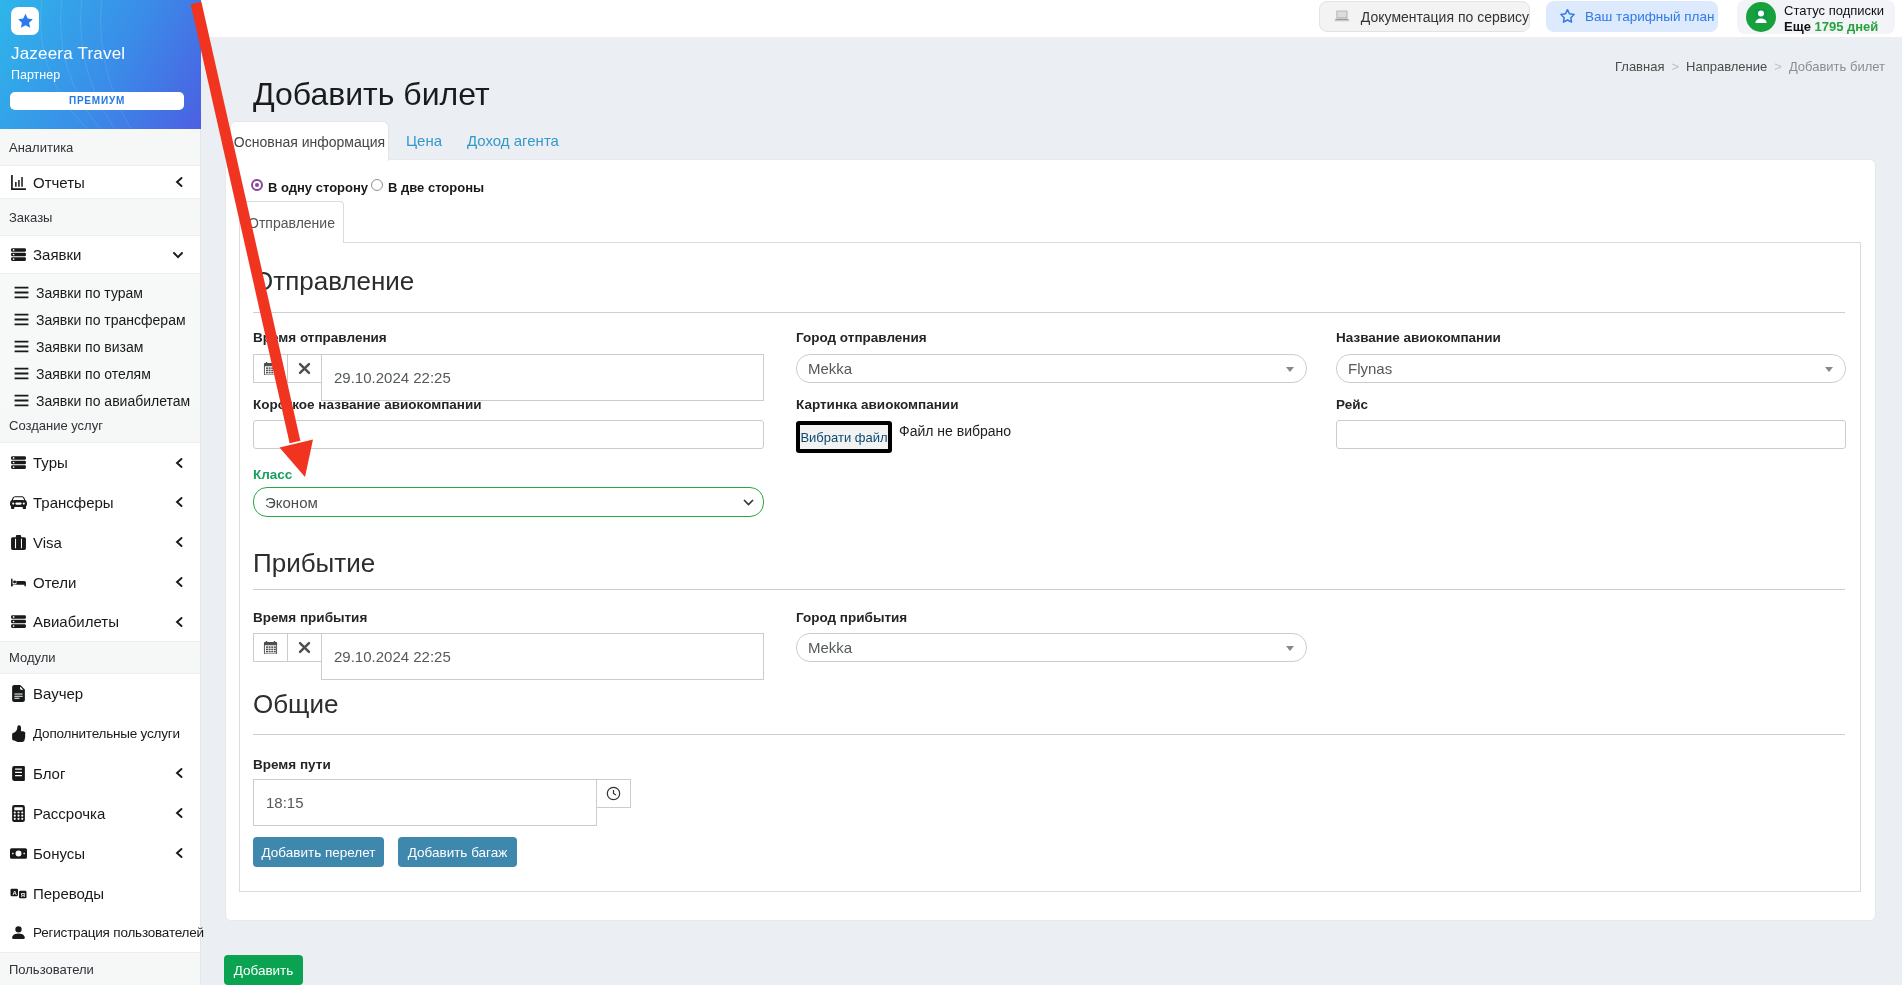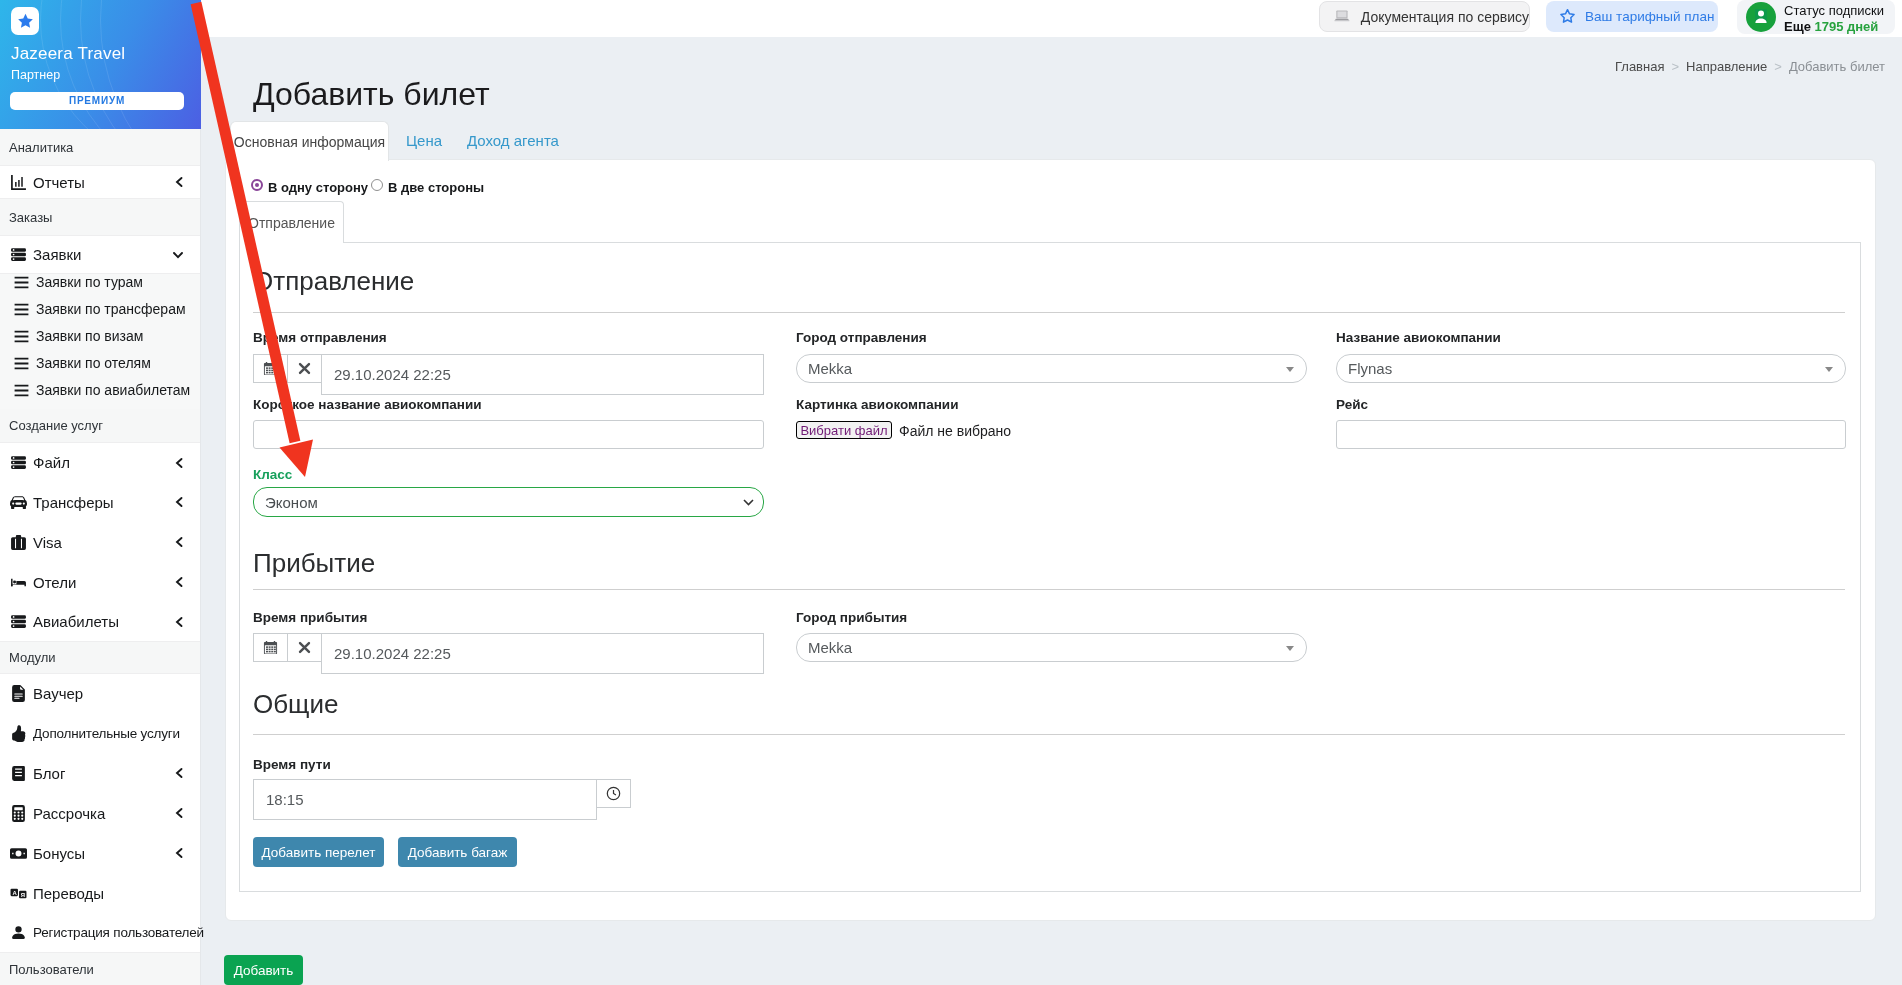--- a/index.html
+++ b/index.html
@@ -10,21 +10,21 @@
 #sbhdr{position:absolute;left:0;top:0;width:201px;height:129px;background:linear-gradient(118deg,#2eb6ea 0%,#3a8de8 55%,#4c5fe3 100%);overflow:hidden}
 #sbhdr .ring{position:absolute;border:1px solid rgba(255,255,255,.10);border-radius:50%}
 #starbox{position:absolute;left:11px;top:7px;width:28px;height:28px;background:#fff;border-radius:7px;display:flex;align-items:center;justify-content:center}
 #jt{position:absolute;left:11px;top:44px;color:#fff;font-size:17px;font-weight:500;letter-spacing:.2px}
 #pt{position:absolute;left:11px;top:68px;color:#fff;font-size:12.5px}
 #prem{position:absolute;left:10px;top:92px;width:174px;height:18px;background:#fff;border-radius:5px;color:#2379e2;font-size:10px;font-weight:bold;letter-spacing:.8px;text-align:center;line-height:18px}
 .slabel{position:absolute;left:0;width:200px;background:#f6f7f7;color:#2e3338;font-size:13px;display:flex;align-items:center;padding-left:9px}
 .mrow{position:absolute;left:0;width:200px;background:#fff;display:flex;align-items:center;padding-left:10px;border-top:1px solid #eeeeef;border-bottom:1px solid #eeeeef}
 .mrow .txt{color:#17191b;font-size:15px;margin-left:6px;white-space:nowrap}
 .mrow .chev{position:absolute;right:16px}
-.sub{position:absolute;left:0;width:200px;display:flex;align-items:flex-start;padding-left:13px}
+.sub{position:absolute;left:0;width:200px;display:flex;align-items:flex-end;padding-left:13px}
 .sub .txt{color:#17191b;font-size:14px;margin-left:6px;white-space:nowrap}
 .mi{width:17px;height:17px;flex:0 0 17px}
 
 #topbar{position:absolute;left:201px;top:0;right:0;height:37px;background:#fff}
 .tbtn{position:absolute;display:flex;align-items:center;border-radius:8px;font-size:14px;white-space:nowrap}
 #tb1{left:1118px;top:1px;width:211px;height:31px;background:#f3f3f4;border:1px solid #e3e3e5;color:#333;padding-left:13px}
 #tb2{left:1345px;top:1px;width:172px;height:31px;background:#dde9fc;color:#2e7be6;padding-left:13px;font-size:13.5px}
 #tb3{left:1536px;top:0;width:158px;height:34px;background:#f2f4f7}
 #tb3 .ic{position:absolute;left:9px;top:2px}
 #tb3 .l1{position:absolute;left:47px;top:3px;font-size:13px;font-weight:normal;color:#101113;white-space:nowrap}
@@ -39,21 +39,21 @@
 .tab-act{position:absolute;left:230px;top:121px;width:159px;height:40px;background:#fff;border:1px solid #e2e5e7;border-bottom:none;border-radius:6px 6px 0 0;color:#454545;font-size:14px;white-space:nowrap;display:flex;align-items:center;justify-content:center}
 .tab-lnk{position:absolute;top:132px;font-size:15px;color:#3598cb}
 
 .radio{position:absolute;width:12px;height:12px;border-radius:50%}
 .rlbl{position:absolute;font-size:13px;font-weight:bold;color:#16181a;white-space:nowrap}
 #subtab{position:absolute;left:239px;top:201px;width:105px;height:42px;background:#fff;border:1px solid #d9dcde;border-bottom:none;border-radius:4px 4px 0 0;color:#555;font-size:14px;display:flex;align-items:center;justify-content:center;z-index:2}
 #inner{position:absolute;left:239px;top:242px;width:1622px;height:650px;background:#fff;border:1px solid #d9dcde}
 .sh{position:absolute;font-size:26px;color:#2b2d2f}
 .hr{position:absolute;left:253px;width:1592px;height:1px;background:#cfcfcf}
 .flbl{position:absolute;font-size:13.5px;font-weight:bold;color:#232527;white-space:nowrap}
-.ginp{position:absolute;display:flex;height:41px}
+.ginp{position:absolute;display:flex;height:47px}
 .igbtn{width:35px;height:29px;border:1px solid #c9cdd0;background:#fff;display:flex;align-items:center;justify-content:center;margin-right:-1px}
 .iginp{flex:1;border:1px solid #c9cdd0;background:#fff;color:#55595c;font-size:15px;display:flex;align-items:center;padding-left:12px}
 .inp{position:absolute;height:29px;border:1px solid #c9cdd0;background:#fff;border-radius:3px}
 .sel2{position:absolute;height:29px;border:1px solid #c9cdd0;background:#fff;border-radius:14px;color:#55595c;font-size:15px;display:flex;align-items:center;padding-left:11px}
 .sel2 .arr{position:absolute;right:12px;top:12px;width:0;height:0;border-left:4.5px solid transparent;border-right:4.5px solid transparent;border-top:5px solid #888}
 .bbtn{position:absolute;height:30px;background:#3e87ad;border-radius:4px;color:#fff;font-size:13.5px;display:flex;align-items:center;justify-content:center}
 #greenbtn{position:absolute;left:224px;top:955px;width:79px;height:30px;background:#0aa351;border-radius:4px;color:#fff;font-size:13.5px;display:flex;align-items:center;justify-content:center}
 #arrow{position:absolute;left:0;top:0;width:1902px;height:985px;pointer-events:none;z-index:50}
 </style>
 </head>
@@ -150,21 +150,21 @@
           <rect x="1" y="2" width="14" height="3.4" rx="1.2"></rect>
           <rect x="1" y="6.3" width="14" height="3.4" rx="1.2"></rect>
           <rect x="1" y="10.6" width="14" height="3.4" rx="1.2"></rect>
         </g>
         <g fill="#fff">
           <circle cx="3.4" cy="3.7" r=".8"></circle>
           <circle cx="3.4" cy="8" r=".8"></circle>
           <circle cx="3.4" cy="12.3" r=".8"></circle>
         </g>
       </svg>
-      <span class="txt">Файл</span>
+      <span class="txt">Туры</span>
       <svg class="chev" width="10" height="12" viewBox="0 0 10 12">
         <path d="M7.5 2 3 6l4.5 4" stroke="#17191b" stroke-width="1.9" fill="none" stroke-linecap="round"></path>
       </svg>
     </div>
 <div class="mrow" style="top:482px;height:40px;border:none">
       <svg class="mi" viewBox="0 0 16 16">
         <path fill="#17191b" d="M2.52 3.515A2.5 2.5 0 0 1 4.82 2h6.362c1 0 1.904.596 2.3 1.515l.792 1.848c.075.175.21.319.38.404.5.25.855.715.965 1.262l.335 1.679q.05.242.049.49v.413c0 .814-.39 1.543-1 1.997V13.5a.5.5 0 0 1-.5.5h-2a.5.5 0 0 1-.5-.5v-1.338c-1.292.048-2.745.088-4 .088s-2.708-.04-4-.088V13.5a.5.5 0 0 1-.5.5h-2a.5.5 0 0 1-.5-.5v-1.892c-.61-.454-1-1.183-1-1.997v-.413a2.5 2.5 0 0 1 .049-.49l.335-1.68c.11-.546.465-1.012.964-1.261a.8.8 0 0 0 .381-.404l.792-1.848ZM3 10a1 1 0 1 0 0-2 1 1 0 0 0 0 2m10 0a1 1 0 1 0 0-2 1 1 0 0 0 0 2M6 8a1 1 0 0 0 0 2h4a1 1 0 1 0 0-2zM2.906 5.189a.51.51 0 0 0 .497.731c.91-.073 3.35-.17 4.597-.17s3.688.097 4.597.17a.51.51 0 0 0 .497-.731l-.956-1.913A.5.5 0 0 0 11.691 3H4.309a.5.5 0 0 0-.447.276L2.906 5.19Z"></path>
       </svg>
       <span class="txt">Трансферы</span>
       <svg class="chev" width="10" height="12" viewBox="0 0 10 12">
@@ -335,21 +335,21 @@
       </svg>
     </div>
  <div class="iginp">29.10.2024 22:25</div>
 </div>
 <div class="sel2" style="left:796px;top:354px;width:511px">Mekka<span class="arr"></span></div>
 <div class="sel2" style="left:1336px;top:354px;width:510px">Flynas<span class="arr"></span></div>
 <div class="flbl" style="left:253px;top:397px">Короткое название авиокомпании</div>
 <div class="flbl" style="left:796px;top:397px">Картинка авиокомпании</div>
 <div class="flbl" style="left:1336px;top:397px">Рейс</div>
 <div class="inp" style="left:253px;top:420px;width:511px"></div>
-<div style="position:absolute;left:796px;top:421px;width:96px;height:18px;background:#f2f2f2;border:1px solid #000000;border-radius:3px;font-size:13px;color:#701a75;display:flex;align-items:center;justify-content:center">Вибрати файл</div>
+<div style="position:absolute;left:796px;top:421px;width:96px;height:32px;background:#f2f2f2;border:4px solid #000000;border-radius:3px;font-size:13px;color:#0c4a6e;display:flex;align-items:center;justify-content:center">Вибрати файл</div>
 <div style="position:absolute;left:899px;top:423px;font-size:14px;color:#1d1d1f;white-space:nowrap">Файл не вибрано</div>
 <div class="inp" style="left:1336px;top:420px;width:510px"></div>
 <div class="flbl" style="left:253px;top:467px;color:#18a05c">Класс</div>
 <div class="sel2" style="left:253px;top:487px;width:511px;height:30px;border-color:#28a745;color:#4a4e51">Эконом<svg style="position:absolute;right:9px;top:11px" width="11" height="7" viewBox="0 0 11 7">
       <path d="M1 1l4.5 4.5L10 1" stroke="#333" stroke-width="1.6" fill="none"></path>
     </svg></div>
 <div class="sh" style="left:253px;top:548px">Прибытие</div>
 <div class="hr" style="top:589px"></div>
 <div class="flbl" style="left:253px;top:610px">Время прибытия</div>
 <div class="flbl" style="left:796px;top:610px">Город прибытия</div>

